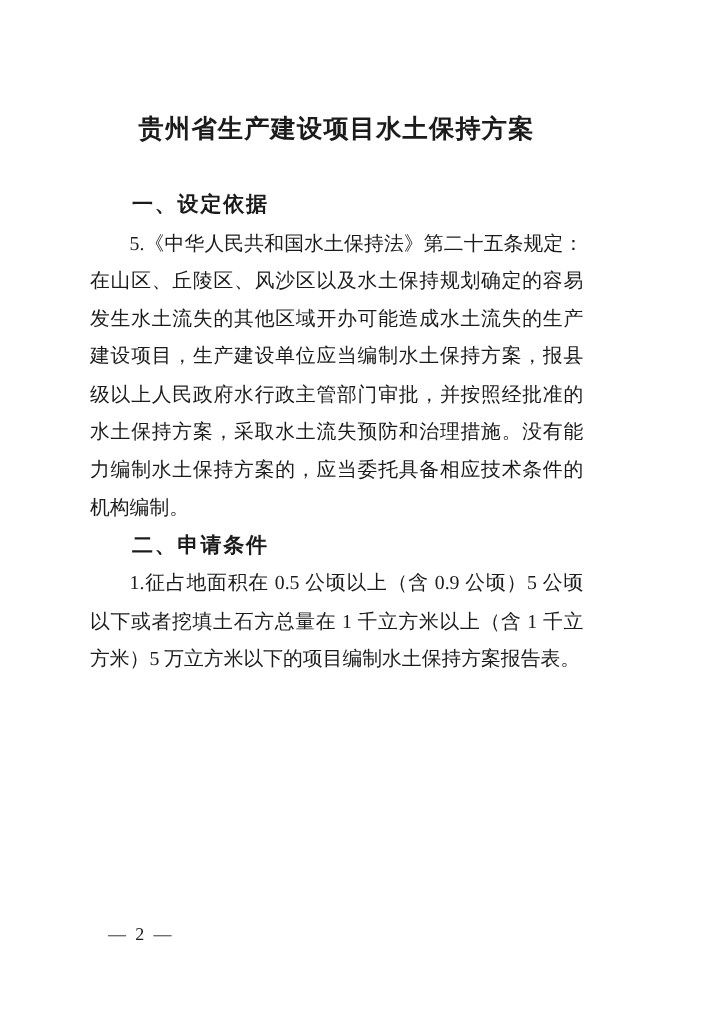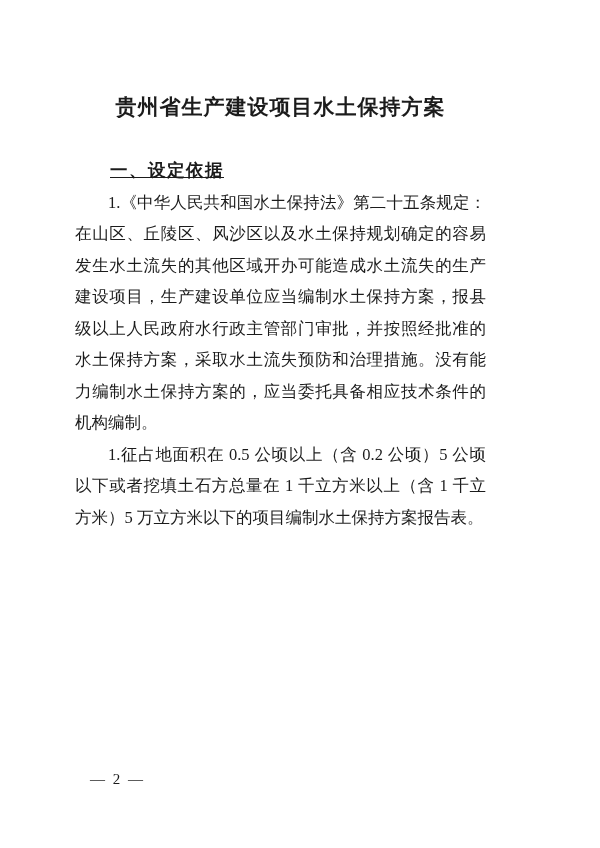--- a/index.html
+++ b/index.html
@@ -38,21 +38,20 @@
     line-height: 31.5px;
   }
   .heading {
     margin: 0;
     font-size: 17.5px;
     font-weight: bold;
     line-height: 31.5px;
     text-indent: 2em;
     letter-spacing: 1.5px;
     font-family: "Liberation Sans", "DejaVu Sans", sans-serif;
-    text-decoration: underline;
   }
   .para {
     margin: 0;
     font-size: 16.5px;
     line-height: 31.5px;
     text-indent: 2em;
     text-align: justify;
     word-break: break-all;
   }
   .footer {
@@ -66,17 +65,18 @@
 </style>
 </head>
 <body>
 
 <div class="page">
   <h1 class="title">
     <span class="title-line">贵州省生产建设项目水土保持方案</span>
   </h1>
   <div class="doc-body" id="doc-body">
       <h2 class="heading">一、设定依据</h2>
-      <p class="para">1.《中华人民共和国水土保持法》第二十五条规定：在山区、丘陵区、风沙区以及水土保持规划确定的容易发生水土流失的其他区域开办可能造成水土流失的生产建设项目，生产建设单位应当编制水土保持方案，报县级以上人民政府水行政主管部门审批，并按照经批准的水土保持方案，采取水土流失预防和治理措施。没有能力编制水土保持方案的，应当委托具备相应技术条件的机构编制。</p>
-      <p class="para">1.征占地面积在 0.5 公顷以上（含 0.2 公顷）5 公顷以下或者挖填土石方总量在 1 千立方米以上（含 1 千立方米）5 万立方米以下的项目编制水土保持方案报告表。</p>
+      <p class="para">5.《中华人民共和国水土保持法》第二十五条规定：在山区、丘陵区、风沙区以及水土保持规划确定的容易发生水土流失的其他区域开办可能造成水土流失的生产建设项目，生产建设单位应当编制水土保持方案，报县级以上人民政府水行政主管部门审批，并按照经批准的水土保持方案，采取水土流失预防和治理措施。没有能力编制水土保持方案的，应当委托具备相应技术条件的机构编制。</p>
+      <h2 class="heading">二、申请条件</h2>
+      <p class="para">1.征占地面积在 0.5 公顷以上（含 0.9 公顷）5 公顷以下或者挖填土石方总量在 1 千立方米以上（含 1 千立方米）5 万立方米以下的项目编制水土保持方案报告表。</p>
     </div>
   <div class="footer">— 2 —</div>
 </div>
 
 </body></html>

